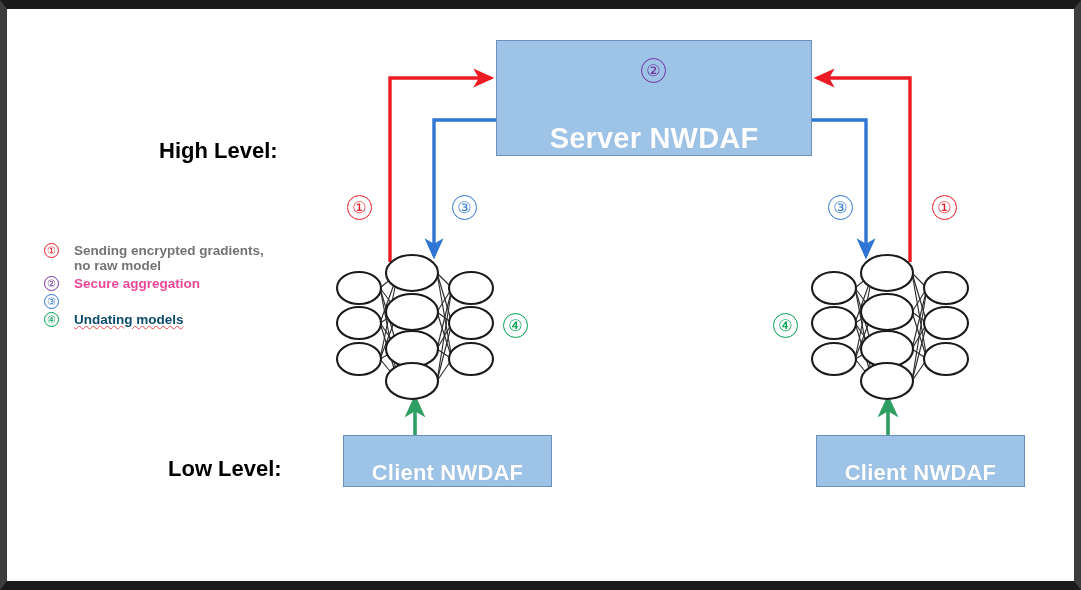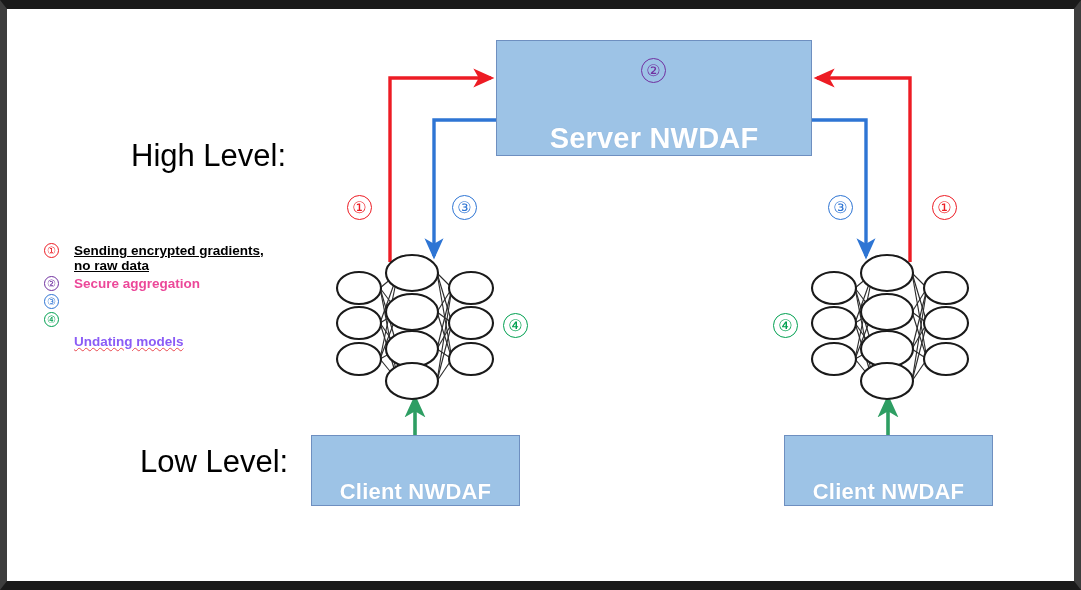--- a/index.html
+++ b/index.html
@@ -53,35 +53,37 @@
     text-shadow: 0 0 1px rgba(120,150,190,.45);
   }
   #server-box {
     left: 496px; top: 40px;
     width: 316px; height: 116px;
     font-size: 29px;
     padding-top: 14px;
   }
   .client-box {
     top: 435px;
-    width: 209px; height: 71px;
+    width: 209px; height: 52px;
     font-size: 22px;
+    margin-left: 32px;
   }
   #client-box-left  { left: 311px; }
   #client-box-right { left: 784px; }
 
   
   .level-label {
     color: #000000;
-    font-weight: normal;
-    font-size: 31px;
+    font-weight: bold;
+    font-size: 22px;
     white-space: nowrap;
+    margin-left: 28px;
   }
   #high-level-label { left: 131px; top: 138px; }
-  #low-level-label  { left: 140px; top: 444px; }
+  #low-level-label  { left: 140px; top: 456px; }
 
   
   .marker {
     display: inline-flex;
     align-items: center;
     justify-content: center;
     width: 22px; height: 22px;
     border-radius: 50%;
     border: 1.6px solid currentColor;
     font-size: 14px;
@@ -109,24 +111,24 @@
     flex: 0 0 30px;
     display: flex;
     justify-content: flex-start;
   }
   .legend-mark .marker { width: 15px; height: 15px; font-size: 10px; border-width: 1.3px; }
   .legend-text {
     font-size: 13.5px;
     font-weight: bold;
     line-height: 1.12;
   }
-  .t-red    { color: #000000; text-decoration: underline; }
+  .t-red    { color: #737373; }
   .t-purple { color: #ec4899; }
   .t-blue   { color: #3A6FD8; }
-  .t-green  { color: #8b5cf6; margin-top: 22px; }
+  .t-green  { color: #0c4a6e; }
   .squiggle {
     text-decoration: underline;
     text-decoration-color: #E8484F;
     text-decoration-style: wavy;
     text-decoration-thickness: 1px;
   }
 
   
   .step-num { }
   #step-1-left  { left: 347px; top: 195px; }
@@ -304,21 +306,21 @@
   </span>
 
   <div id="legend" class="abs">
 
     <div class="legend-row">
       <span class="legend-mark">
         <span class="marker m-red">①</span>
       </span>
       <span class="legend-text t-red">
         <span>Sending encrypted gradients,</span><br>
-        <span>no raw data</span>
+        <span>no raw model</span>
       </span>
     </div>
 
     <div class="legend-row">
       <span class="legend-mark">
         <span class="marker m-purple">②</span>
       </span>
       <span class="legend-text t-purple">Secure aggregation</span>
     </div>
 

